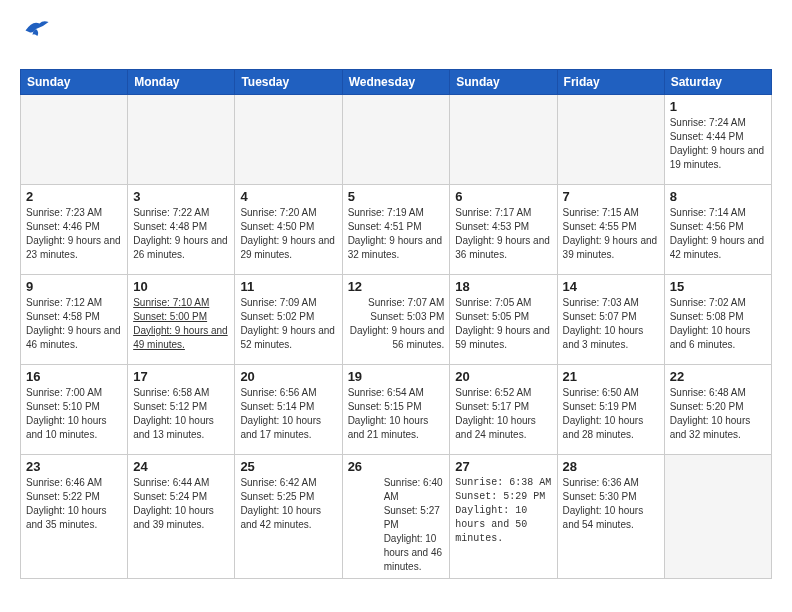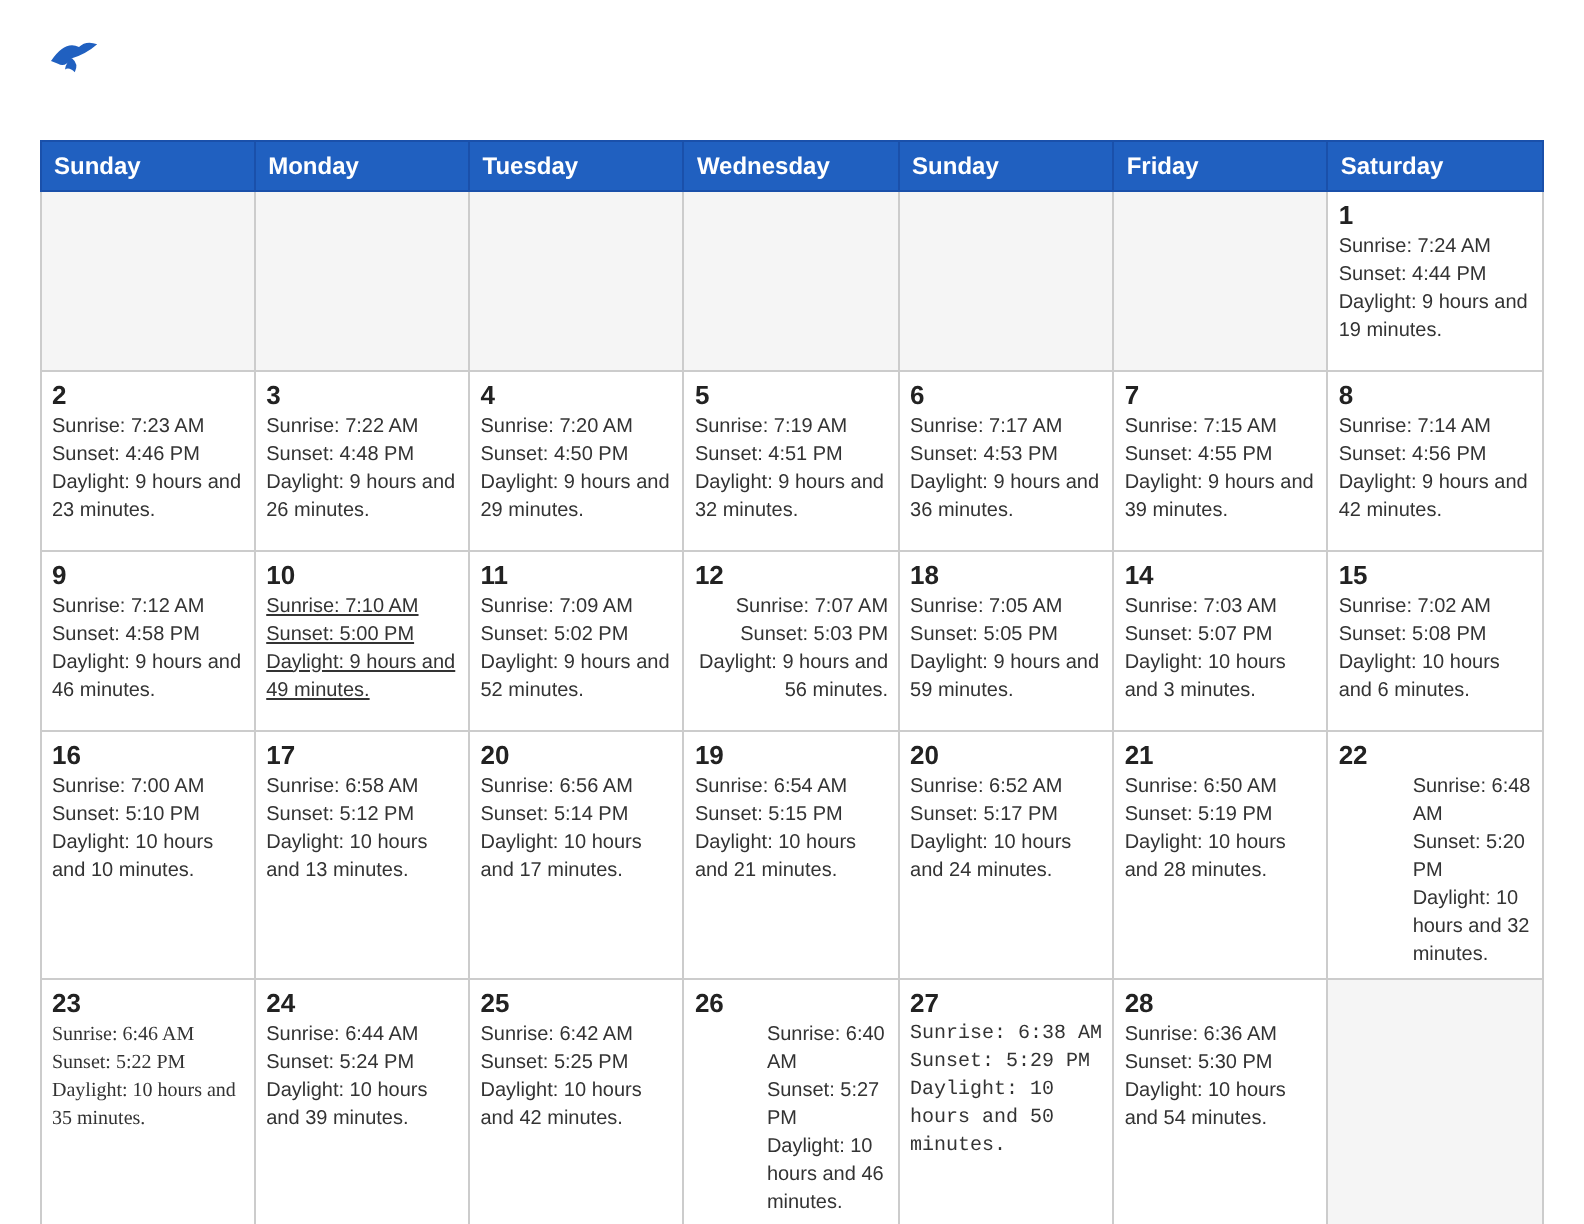--- a/index.html
+++ b/index.html
@@ -256,29 +256,29 @@
 Daylight: 10 hours and 24 minutes.</div>
           </td>
           <td>
             <span class="day-num">21</span>
             <div class="day-info" style="white-space: pre-line;">Sunrise: 6:50 AM
 Sunset: 5:19 PM
 Daylight: 10 hours and 28 minutes.</div>
           </td>
           <td>
             <span class="day-num">22</span>
-            <div class="day-info" style="white-space: pre-line; margin-left: 37px;">Sunrise: 6:48 AM
+            <div class="day-info" style="white-space: pre-line;">Sunrise: 6:48 AM
 Sunset: 5:20 PM
 Daylight: 10 hours and 32 minutes.</div>
           </td>
         </tr>
         <tr class="week-row">
           <td>
             <span class="day-num">23</span>
-            <div class="day-info" style="white-space: pre-line; font-family: Liberation Serif, serif;">Sunrise: 6:46 AM
+            <div class="day-info" style="white-space: pre-line;">Sunrise: 6:46 AM
 Sunset: 5:22 PM
 Daylight: 10 hours and 35 minutes.</div>
           </td>
           <td>
             <span class="day-num">24</span>
             <div class="day-info" style="white-space: pre-line;">Sunrise: 6:44 AM
 Sunset: 5:24 PM
 Daylight: 10 hours and 39 minutes.</div>
           </td>
           <td>

